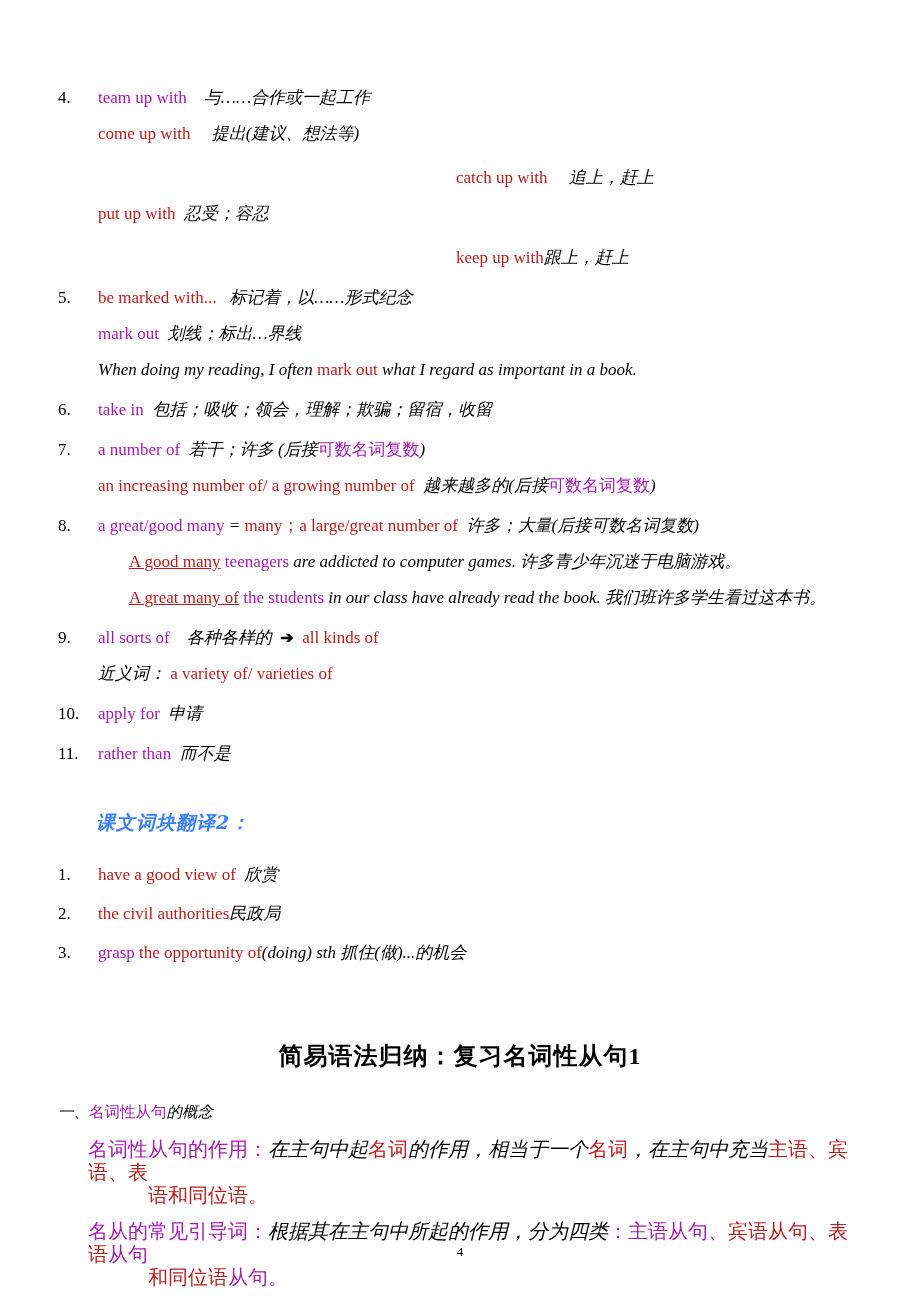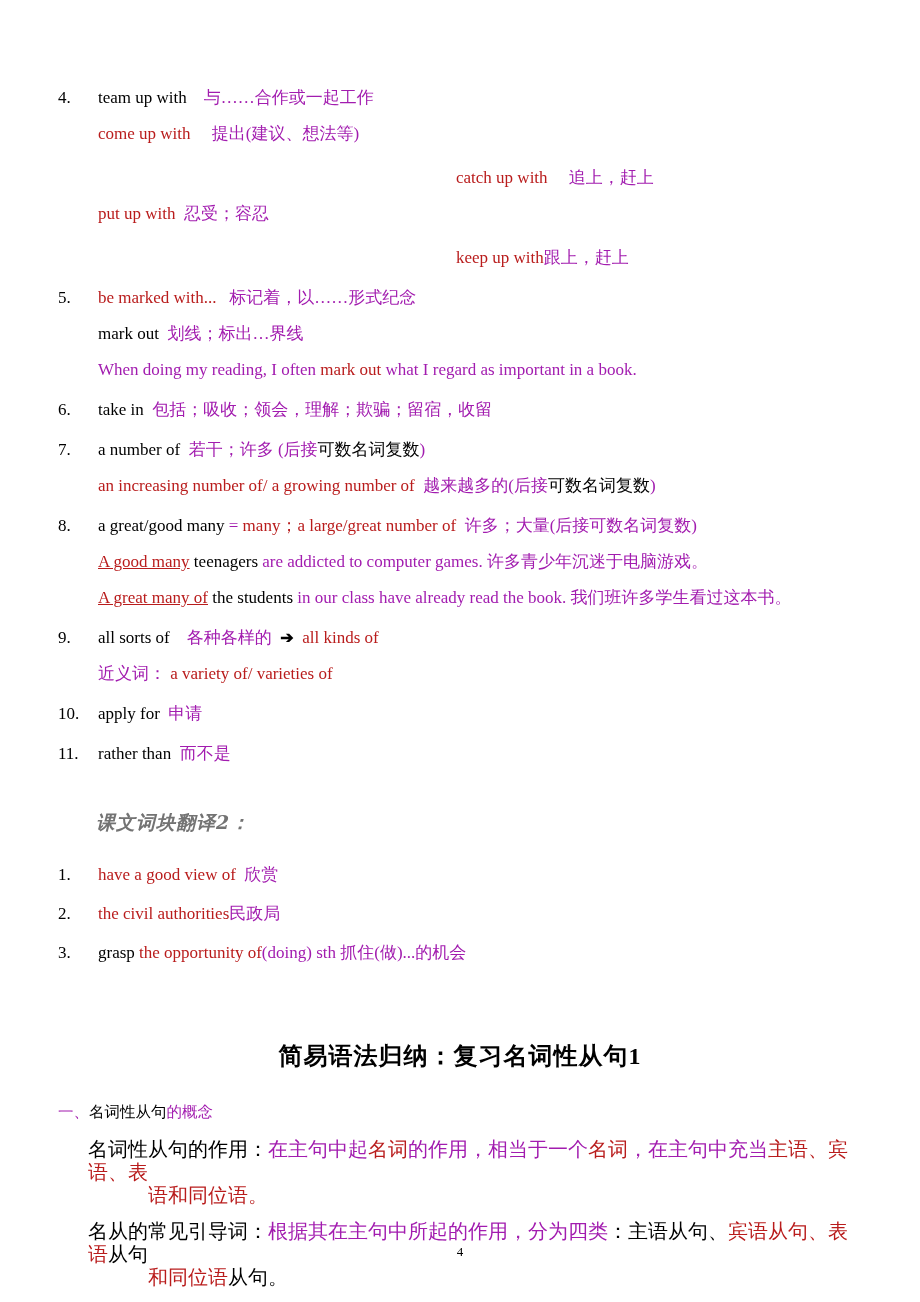--- a/index.html
+++ b/index.html
@@ -18,24 +18,24 @@
   }
   .page {
     position: absolute;
     left: 0; top: 0;
     width: 920px;
     height: 1302px;
     box-sizing: border-box;
     padding: 80px 58px 0 58px;
   }
   
-  .red  { color: #000000; font-family: Liberation Serif, serif; }
+  .red  { color: #a21caf; font-family: Liberation Serif, serif; }
   .blue { color: #b91c1c; }
-  .blk  { color: #a21caf; }
-  .u    { text-decoration: underline; }
+  .blk  { color: #000000; font-style: italic; }
+  .u    { text-decoration: underline; margin-left: 31px; }
 
   
   .voc-list {
     list-style: none;
     margin: 0;
     padding: 0;
   }
   .voc-item {
     position: relative;
     padding-left: 40px;
@@ -57,21 +57,21 @@
     white-space: nowrap;
   }
   .two-col {
     display: flex;
   }
   .two-col .c1 { width: 358px; flex: 0 0 358px; }
   .two-col .c2 { flex: 1 1 auto; margin-top: 44px; }
 
   
   .section-head {
-    color: #737373;
+    color: #3b82f6;
     font-weight: bold;
     font-size: 19px;
     font-family: "DejaVu Serif", "Liberation Serif", serif;
     font-style: italic;
     letter-spacing: 1px;
     margin: 38px 0 26px 38px;
   }
 
   .voc-list-2 .voc-item { margin-bottom: 13px; }
   .voc-list-2 .voc-num { line-height: 26px; }

